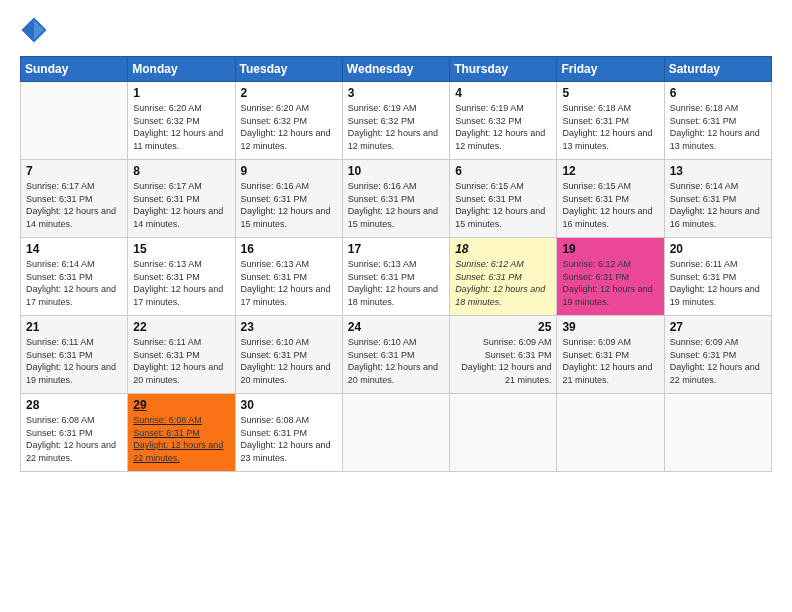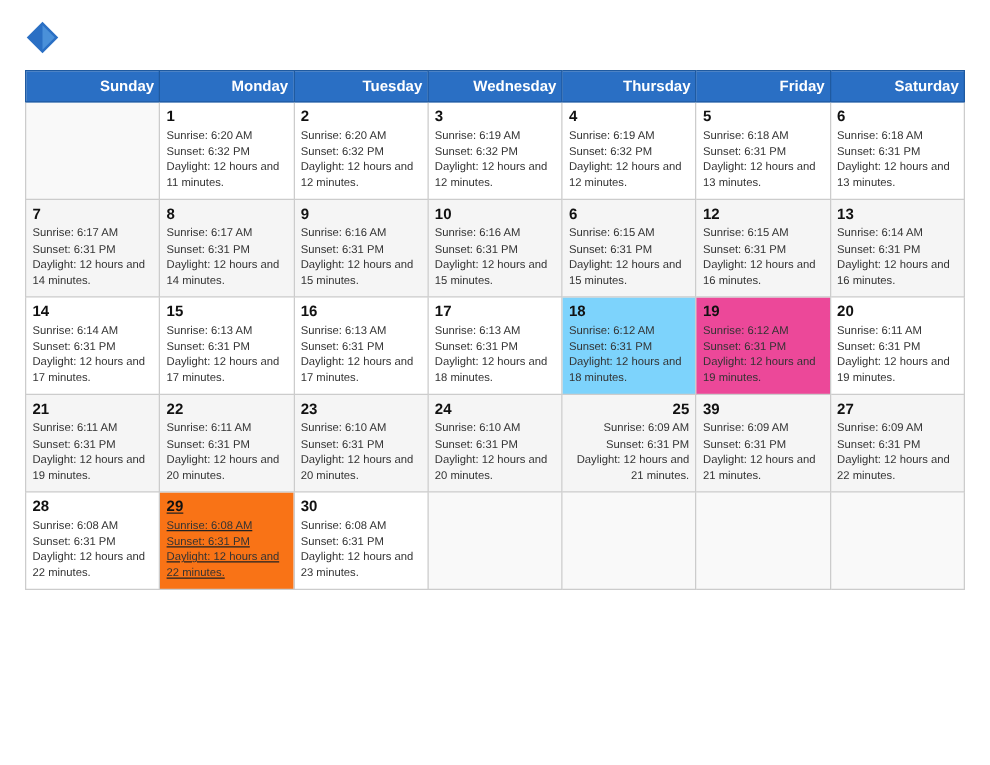--- a/index.html
+++ b/index.html
@@ -58,21 +58,21 @@
       width: 100%;
       border-collapse: collapse;
       border: 1px solid #ccc;
     }
     .calendar th {
       background: #2a6fc4;
       color: #fff;
       font-size: 12px;
       font-weight: bold;
       padding: 5px 4px;
-      text-align: right;
+      text-align: left;
       border: 1px solid #1f5aa0;
     }
     .calendar td {
       width: calc(100% / 7);
       vertical-align: top;
       padding: 4px 5px;
       border: 1px solid #ccc;
       font-size: 9.5px;
       color: #222;
       height: 78px;
@@ -199,21 +199,21 @@
             <div class="day-info">Sunrise: 6:13 AM<br>Sunset: 6:31 PM<br>Daylight: 12 hours and 17 minutes.</div>
           </td>
           <td style="background: rgb(255, 255, 255);">
             <span class="day-num">16</span>
             <div class="day-info">Sunrise: 6:13 AM<br>Sunset: 6:31 PM<br>Daylight: 12 hours and 17 minutes.</div>
           </td>
           <td style="background: rgb(255, 255, 255);">
             <span class="day-num">17</span>
             <div class="day-info">Sunrise: 6:13 AM<br>Sunset: 6:31 PM<br>Daylight: 12 hours and 18 minutes.</div>
           </td>
-          <td style="background: #7dd3fc;">
+          <td style="background: #fef9c3; font-style: italic;">
             <span class="day-num">18</span>
             <div class="day-info">Sunrise: 6:12 AM<br>Sunset: 6:31 PM<br>Daylight: 12 hours and 18 minutes.</div>
           </td>
           <td style="background: #ec4899;">
             <span class="day-num">19</span>
             <div class="day-info">Sunrise: 6:12 AM<br>Sunset: 6:31 PM<br>Daylight: 12 hours and 19 minutes.</div>
           </td>
           <td style="background: rgb(255, 255, 255);">
             <span class="day-num">20</span>
             <div class="day-info">Sunrise: 6:11 AM<br>Sunset: 6:31 PM<br>Daylight: 12 hours and 19 minutes.</div>

